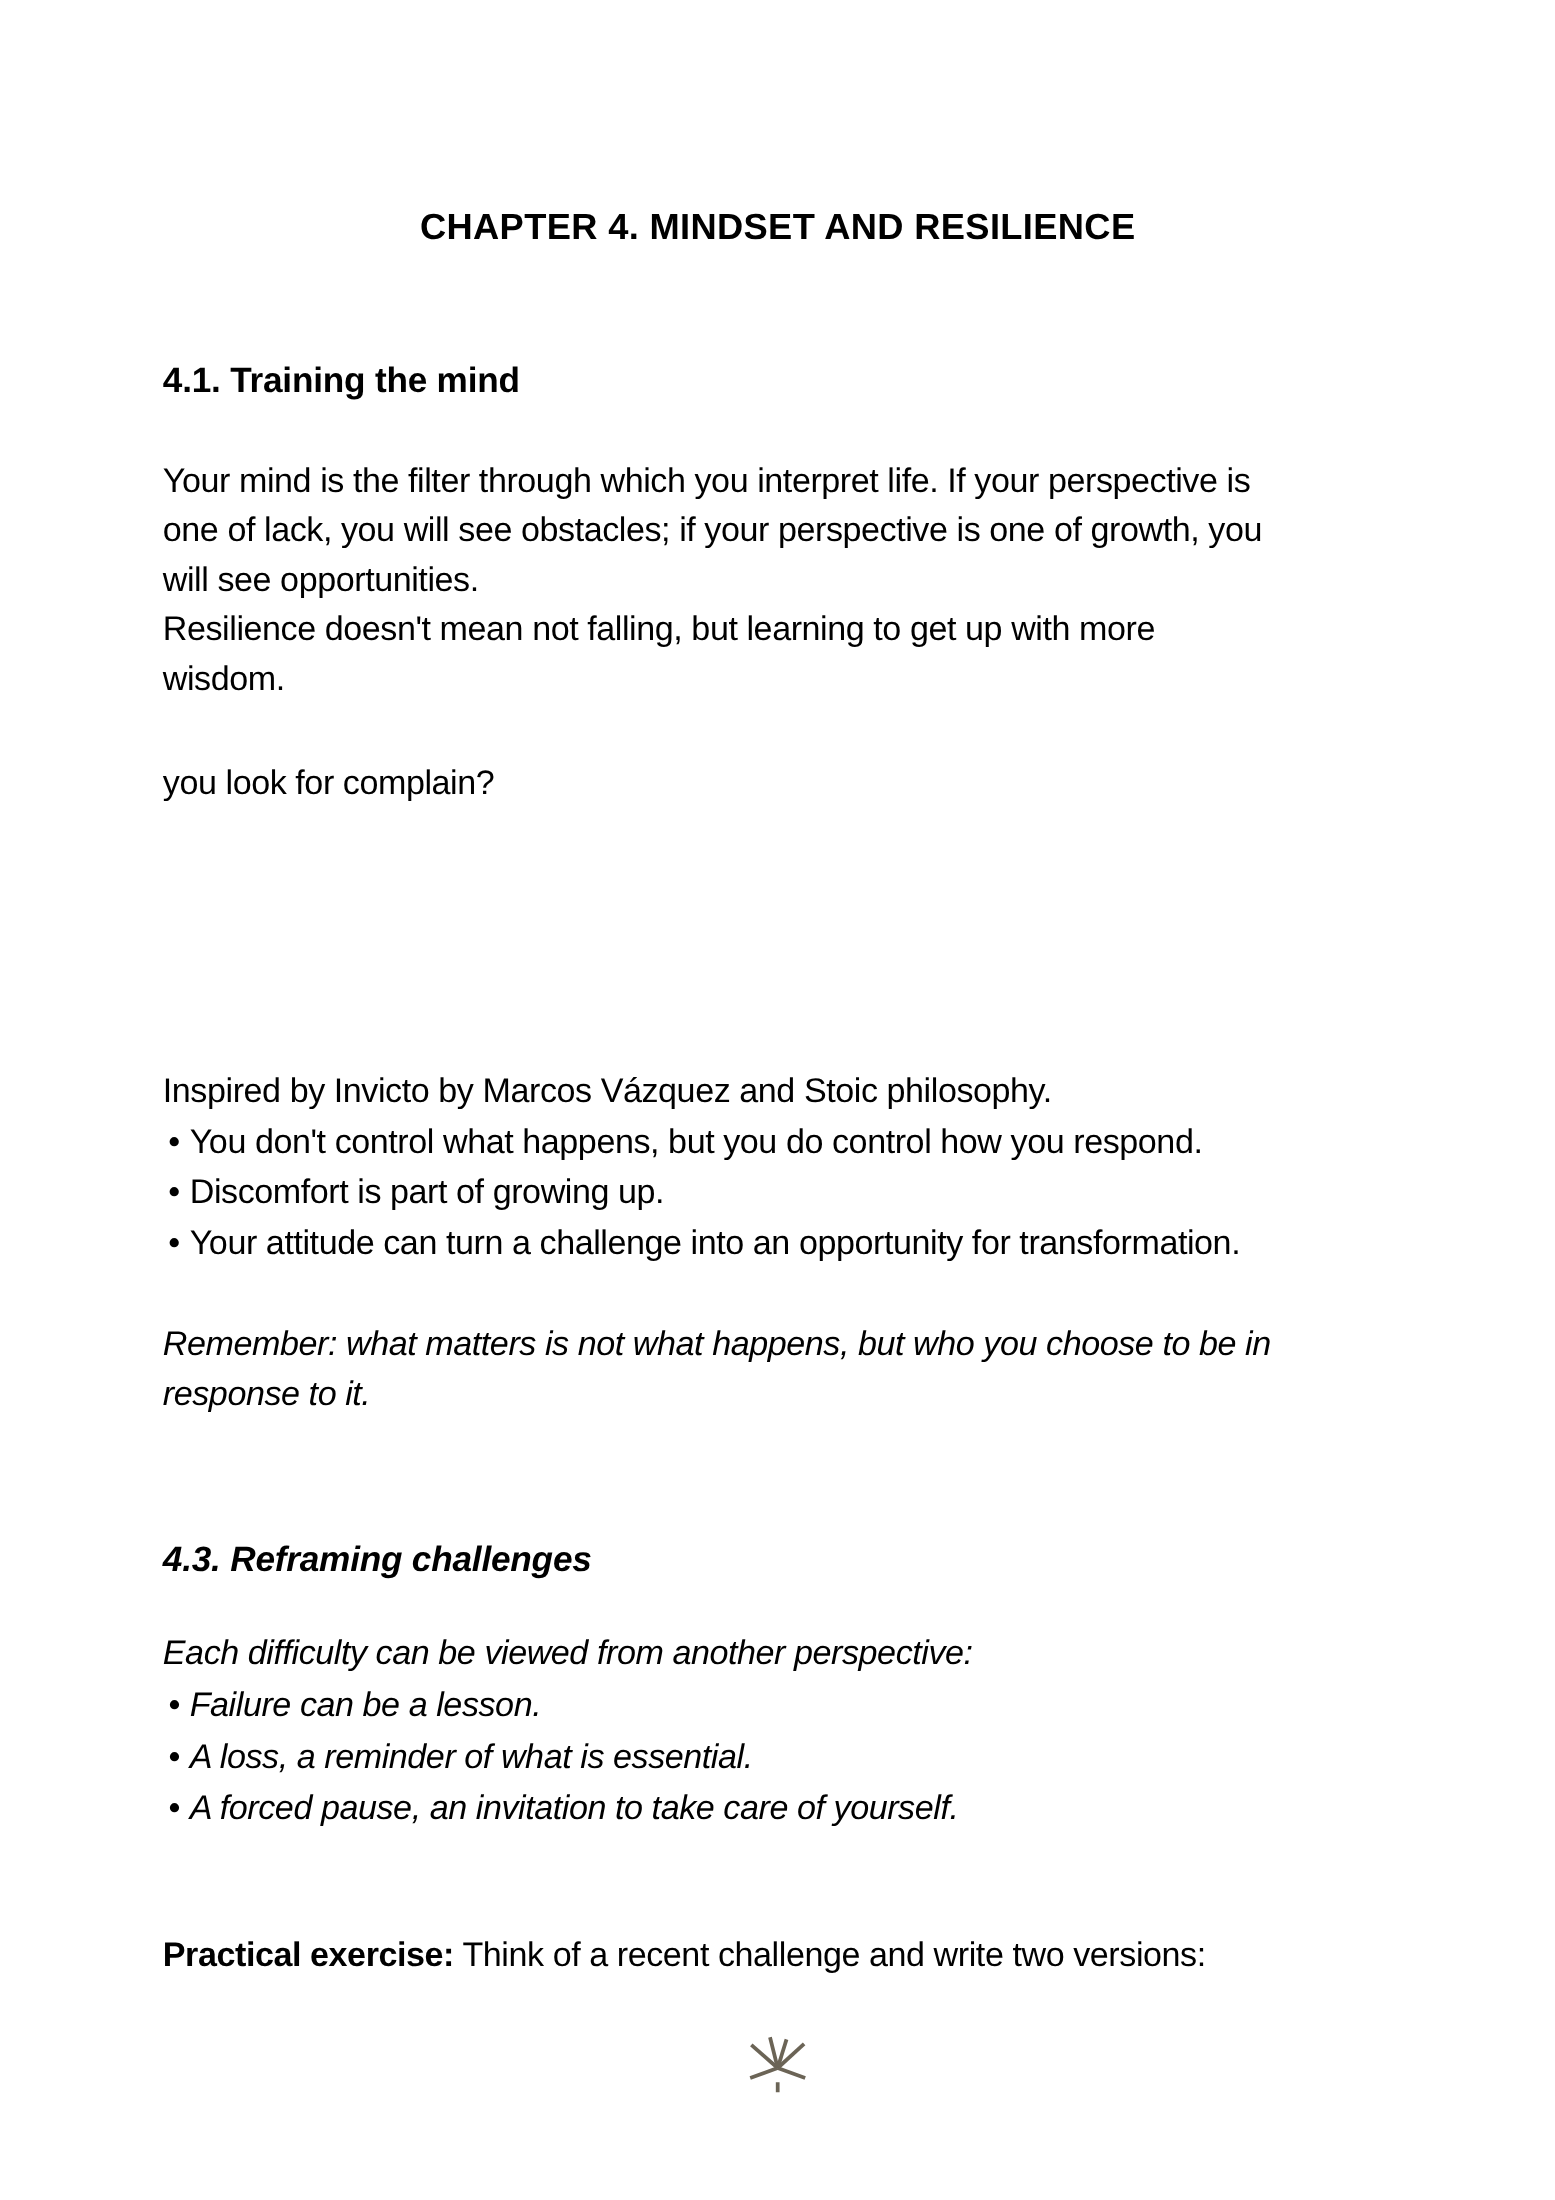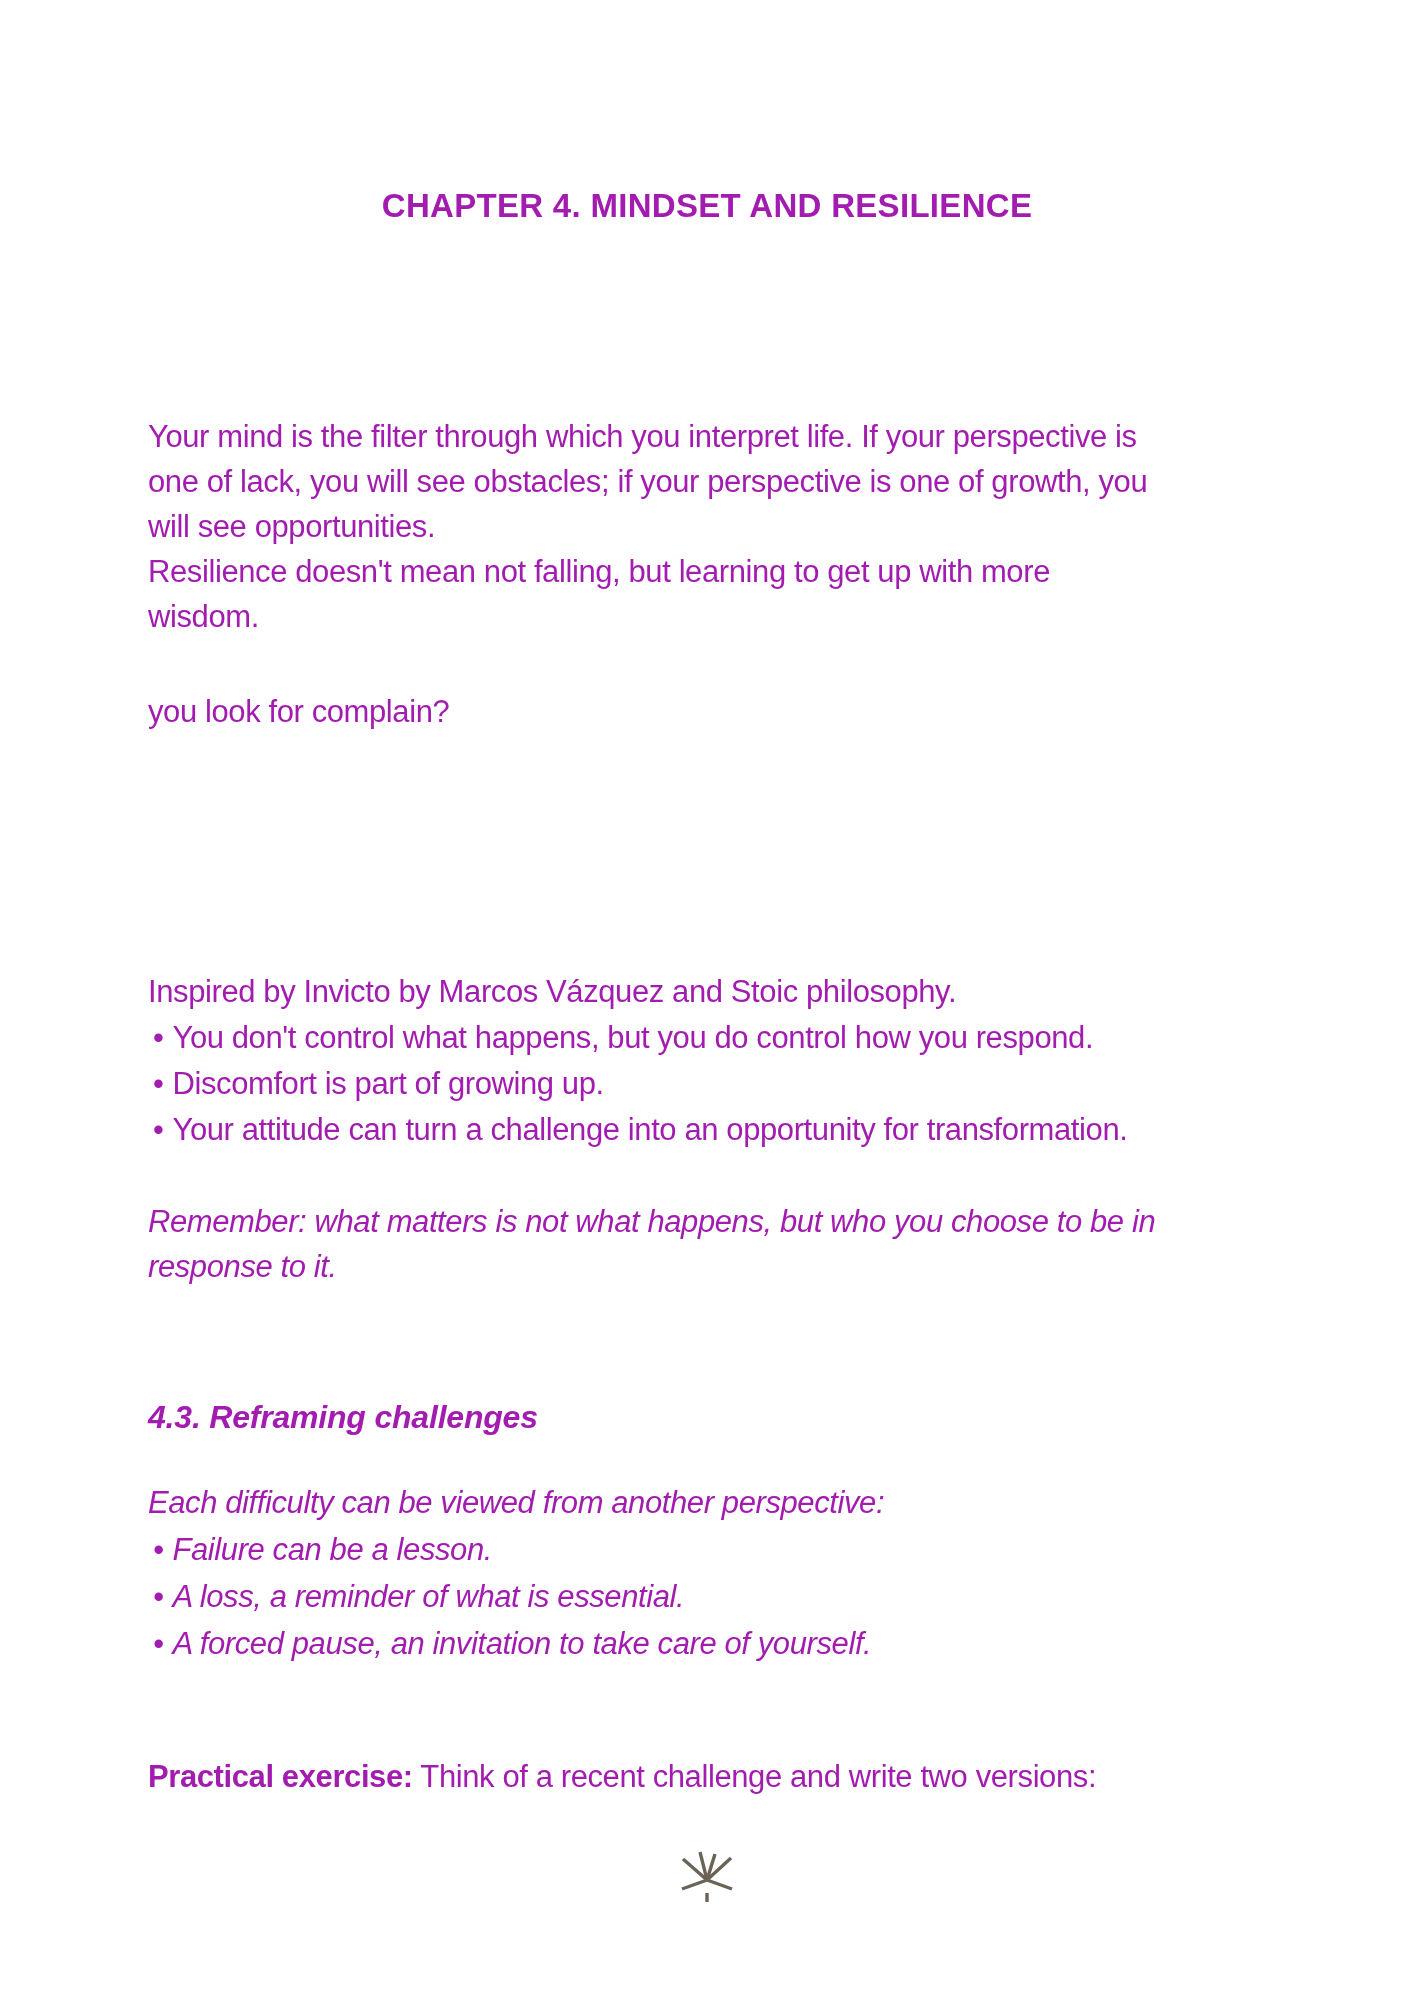--- a/index.html
+++ b/index.html
@@ -4,21 +4,21 @@
 <style>
   html, body { margin: 0; padding: 0; background: #e9e9e9; }
   .page {
     position: relative;
     width: 1414px;
     height: 2000px;
     background: #ffffff;
     margin: 0 auto;
     overflow: hidden;
     font-family: "Liberation Sans", sans-serif;
-    color: #a21caf;
+    color: #000000;
   }
   .abs { position: absolute; left: 148px; white-space: nowrap; }
   .title {
     position: absolute;
     top: 186px;
     left: 0;
     width: 1414px;
     text-align: center;
     font-size: 33px;
     font-weight: 700;
@@ -51,20 +51,21 @@
   }
   .flourish svg { display: inline-block; }
 </style>
 </head>
 <body>
 
 <div class="page">
 
   <div class="title">CHAPTER 4. MINDSET AND RESILIENCE</div>
 
+  <div class="abs heading" style="top:323px">4.1. Training the mind</div>
 
   <div class="abs body" style="top:414px">Your mind is the filter through which you interpret life. If your perspective is<br>one of lack, you will see obstacles; if your perspective is one of growth, you<br>will see opportunities.<br>Resilience doesn't mean not falling, but learning to get up with more<br>wisdom.</div>
 
   <div class="abs body" style="top:689px">
     <div>you look for complain?</div>
   </div>
 
 
   <div class="abs body lh46" style="top:969px">
     <div>Inspired by Invicto by Marcos Vázquez and Stoic philosophy.</div>

